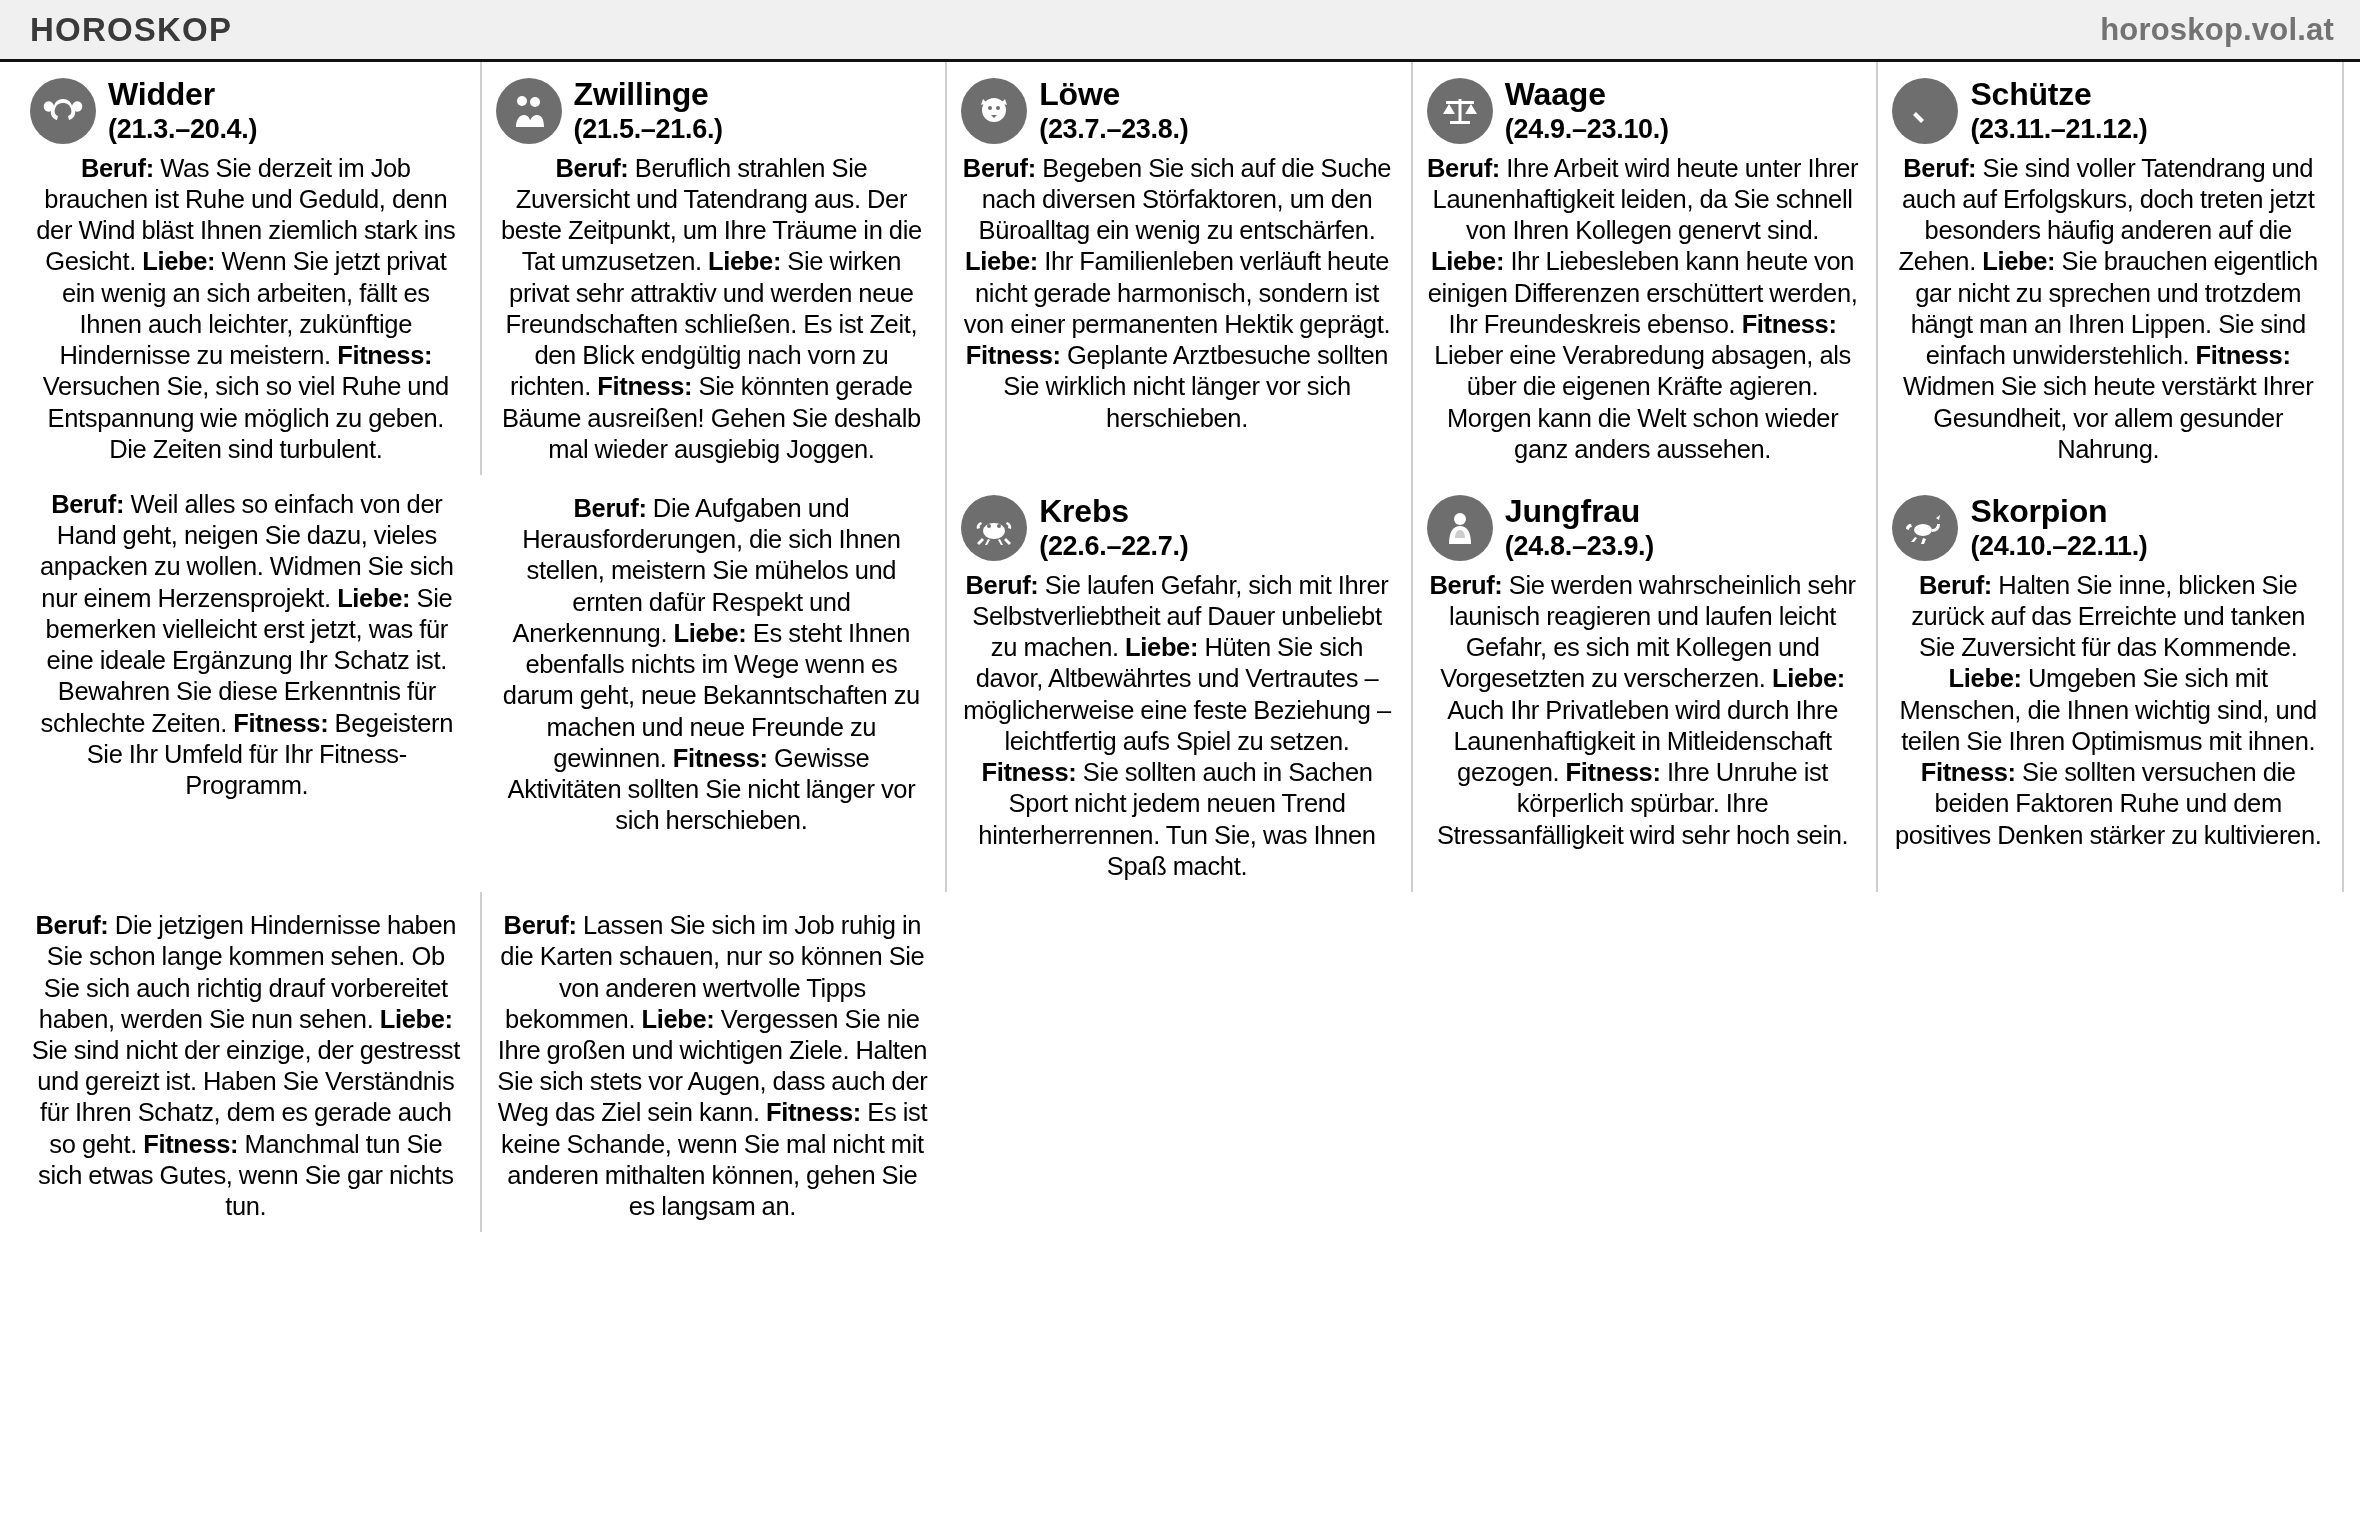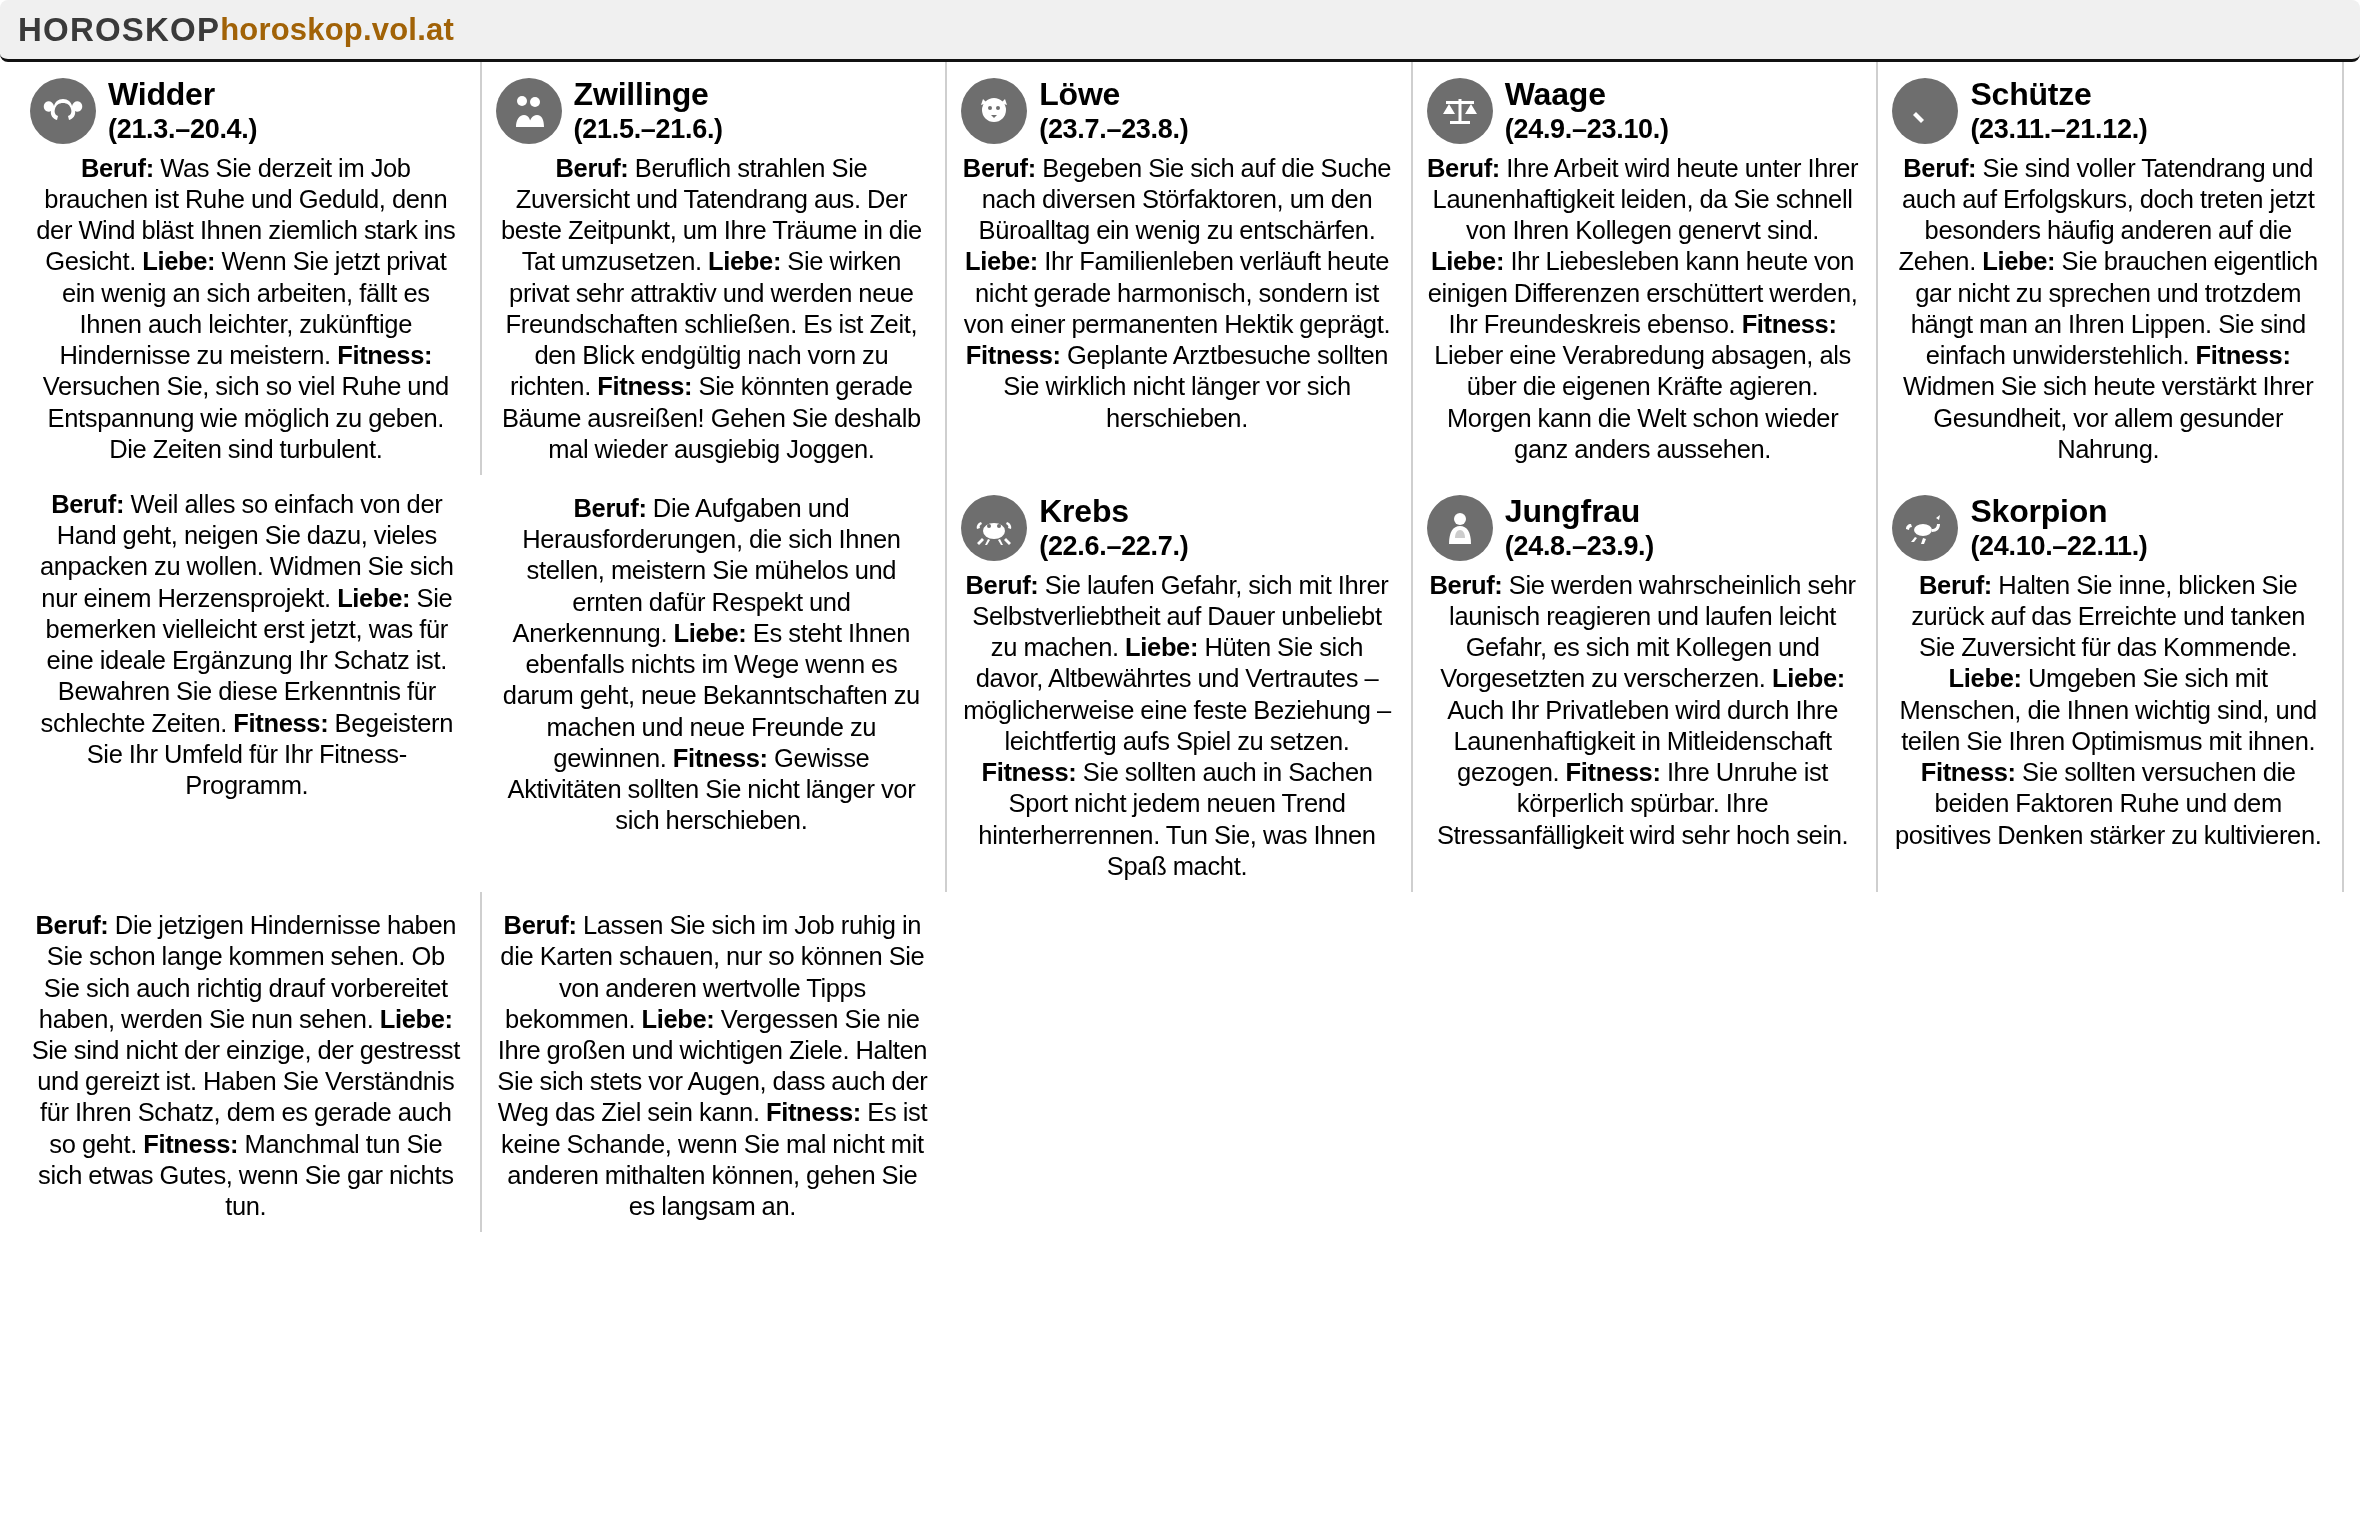--- a/index.html
+++ b/index.html
@@ -21,36 +21,35 @@
     position: relative;
     background: #ffffff;
   }
   
   .header {
     height: 62px;
     background: #f0f0f0;
     border-bottom: 3px solid #111;
     display: flex;
     align-items: center;
-    justify-content: flex-start;
-    padding: 0 26px 0 18px;
-    box-sizing: border-box;
-    border-radius: 8px;
+    justify-content: space-between;
+    padding: 0 26px 0 30px;
+    box-sizing: border-box;
   }
   .header-title {
     font-size: 33px;
     font-weight: bold;
     letter-spacing: 1.2px;
     color: #3a3a3a;
   }
   .header-site {
     font-size: 31px;
     font-weight: bold;
     letter-spacing: 0.2px;
-    color: #a16207;
+    color: #737373;
   }
   
   .grid {
     display: grid;
     grid-template-columns: repeat(5, 1fr);
     grid-auto-rows: min-content;
     column-gap: 0;
     padding: 0 16px 0 16px;
     box-sizing: border-box;
   }

